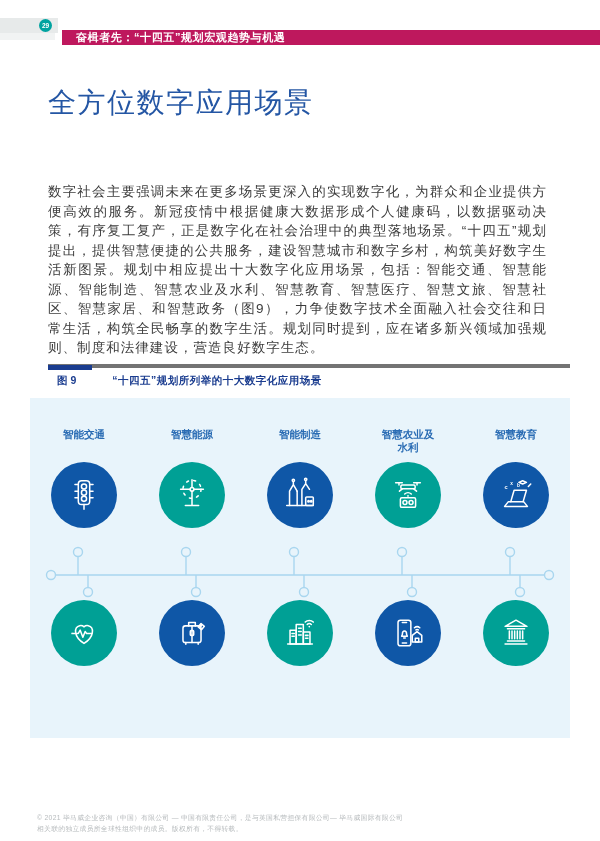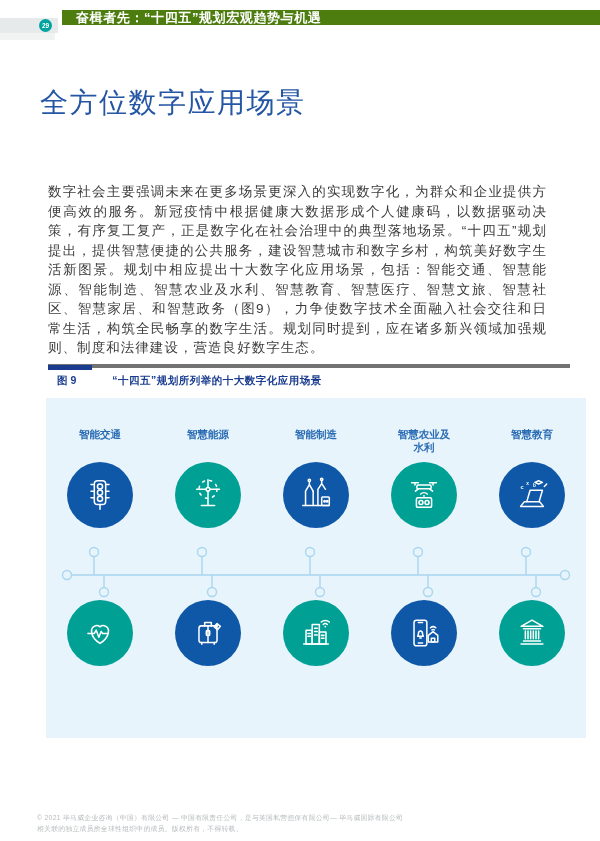--- a/index.html
+++ b/index.html
@@ -3,33 +3,33 @@
 <meta charset="utf-8">
 <style>
   html,body{margin:0;padding:0;background:#fff;}
   .page{position:relative;width:600px;height:841px;background:#ffffff;overflow:hidden;
         font-family:"Liberation Sans","DejaVu Sans",sans-serif;}
   
   .hdr-gray{position:absolute;top:18px;left:0;width:58px;height:15px;background:#e7eaea;}
   .hdr-gray2{position:absolute;top:33px;left:0;width:55px;height:7px;background:#f1f3f3;}
   .page-badge{position:absolute;top:19px;left:39px;width:13px;height:13px;border-radius:50%;
         background:#00a3a0;color:#fff;font-size:6.5px;font-weight:bold;line-height:13px;text-align:center;}
-  .hdr-bar{position:absolute;top:10px;left:62px;right:0;height:15px;background:#4d7c0f;color:#ffffff;
-        font-size:13px;font-weight:bold;line-height:15px;padding-left:14px;box-sizing:border-box;letter-spacing:.6px;}
-  
-  .title{position:absolute;top:84px;left:40px;color:#2456a4;font-size:28px;line-height:37px;letter-spacing:1.5px;font-weight:400;}
+  .hdr-bar{position:absolute;top:30px;left:62px;right:0;height:15px;background:#be185d;color:#ffffff;
+        font-size:11px;font-weight:bold;line-height:15px;padding-left:14px;box-sizing:border-box;letter-spacing:.6px;}
+  
+  .title{position:absolute;top:84px;left:48px;color:#2456a4;font-size:28px;line-height:37px;letter-spacing:1.5px;font-weight:400;}
   .body-text{position:absolute;top:182px;left:48px;width:499px;color:#3c3c3c;font-size:13.5px;
         line-height:19.5px;letter-spacing:1.05px;text-align:justify;}
   
   .fig-head{position:absolute;top:364px;left:48px;right:30px;border-top:4px solid #737373;display:flex;padding-top:6px;}
   .fig-bar{position:absolute;top:-3px;left:0;width:44px;height:4.5px;background:#1a3c8f;}
   .fig-label{color:#1a3c8f;font-weight:bold;font-size:10.5px;margin-left:9px;}
   .fig-caption{color:#1a3c8f;font-weight:bold;font-size:10.5px;margin-left:36px;letter-spacing:.5px;text-align:right;}
   
-  .panel{position:absolute;top:398px;left:46px;width:540px;height:340px;background:#e8f4fb;}
+  .panel{position:absolute;top:398px;left:30px;width:540px;height:340px;background:#e8f4fb;}
   .frow{display:flex;}
   .cell{flex:1;display:flex;flex-direction:column;align-items:center;}
   .labels-top{margin-top:30px;height:34px;}
   .labels-bot{margin-top:26px;}
   .scene-label{color:#2a6cb4;font-weight:bold;font-size:10.5px;line-height:13px;text-align:center;max-width:5.4em;}
   .circle{width:66px;height:66px;border-radius:50%;display:flex;align-items:center;justify-content:center;}
   .c-blue{background:#0f57a7;}
   .c-teal{background:#00a095;}
   .ic{width:38px;height:38px;stroke:#fff;fill:none;stroke-width:1.6;stroke-linecap:round;stroke-linejoin:round;}
   .ic text{fill:#fff;stroke:none;font-family:"Liberation Sans",sans-serif;font-weight:bold;}

